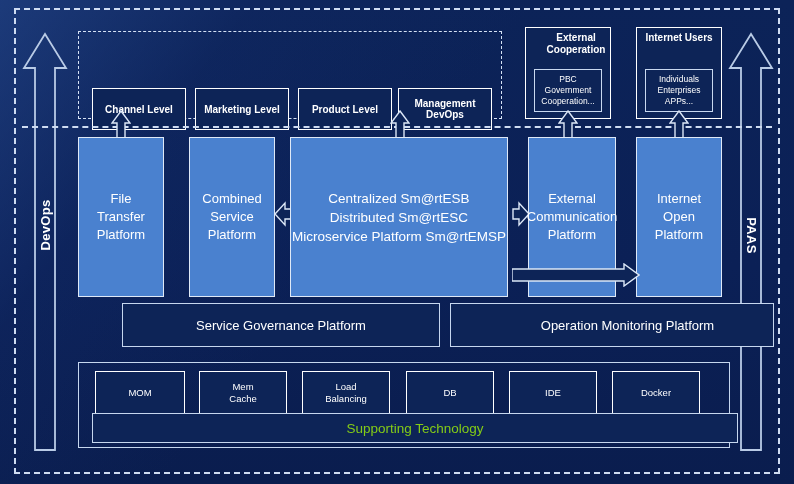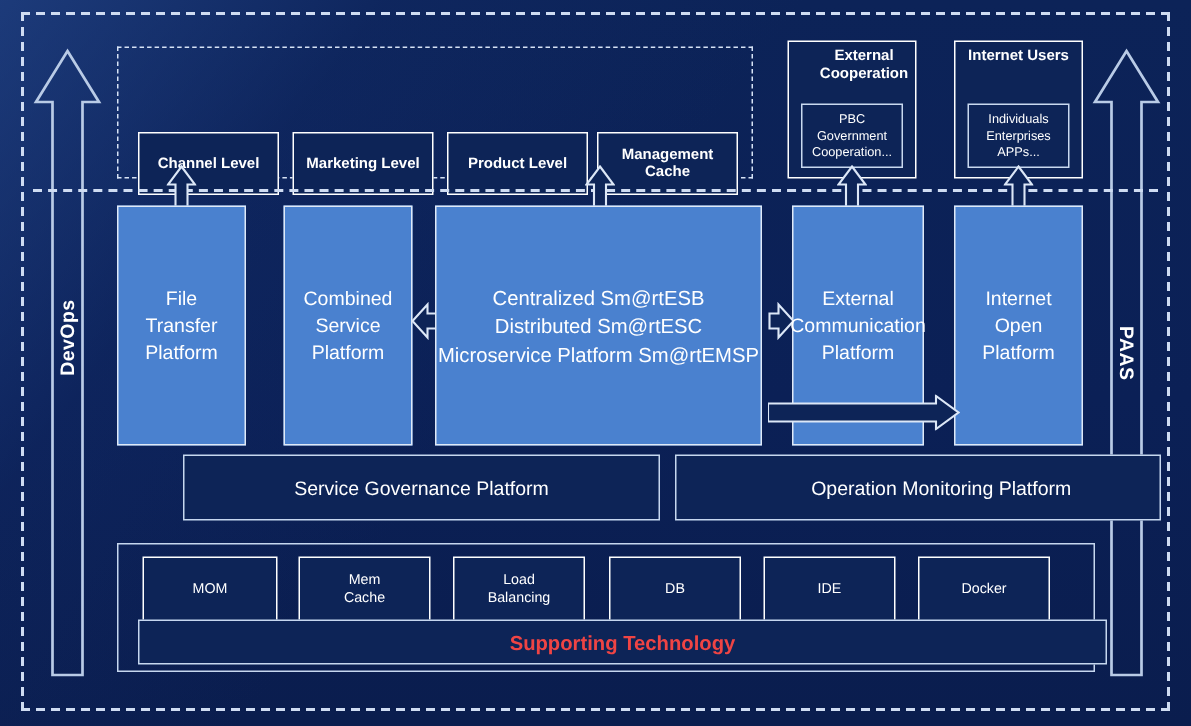--- a/index.html
+++ b/index.html
@@ -106,21 +106,21 @@
     background: #0d2457;
     display: flex; align-items: center; justify-content: center;
     color: #ffffff; font-size: 9.5px; line-height: 12px; text-align: center;
   }
   .support-bar {
     position: absolute;
     left: 92px; top: 413px; width: 646px; height: 30px;
     border: 1.6px solid #c6d7ef;
     background: #0d2457;
     display: flex; align-items: center; justify-content: center;
-    color: #ef4444; font-size: 13.5px; font-weight: bold;
+    color: #84cc16; font-size: 13.5px; font-weight: normal;
   }
   
   .up-arrow { position: absolute; }
   .up-arrow svg { display: block; }
   
   .h-arrow { position: absolute; }
   .h-arrow svg { display: block; }
 </style>
 </head>
 <body>
@@ -148,21 +148,21 @@
   <div class="level-box" style="left:92px;width:94px;">
     <span>Channel Level</span>
   </div>
   <div class="level-box" style="left:195px;width:94px;">
     <span>Marketing Level</span>
   </div>
   <div class="level-box" style="left:298px;width:94px;">
     <span>Product Level</span>
   </div>
   <div class="level-box" style="left:398px;width:94px;">
-    <span>Management Cache</span>
+    <span>Management DevOps</span>
   </div>
 
   <div class="ext-box" style="left:525px;top:27px;width:86px;height:92px;padding-left:16px;">
     <div class="ext-title">External Cooperation</div>
     <div class="ext-inner">PBC Government Cooperation...</div>
   </div>
 
   <div class="ext-box" style="left:636px;top:27px;width:86px;height:92px;">
     <div class="ext-title">Internet Users</div>
     <div class="ext-inner">Individuals Enterprises APPs...</div>

